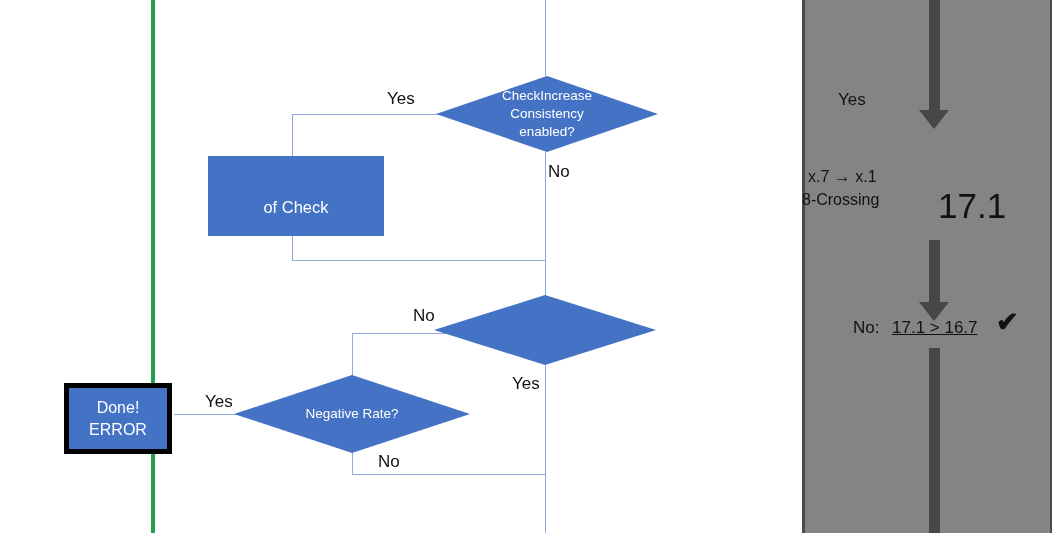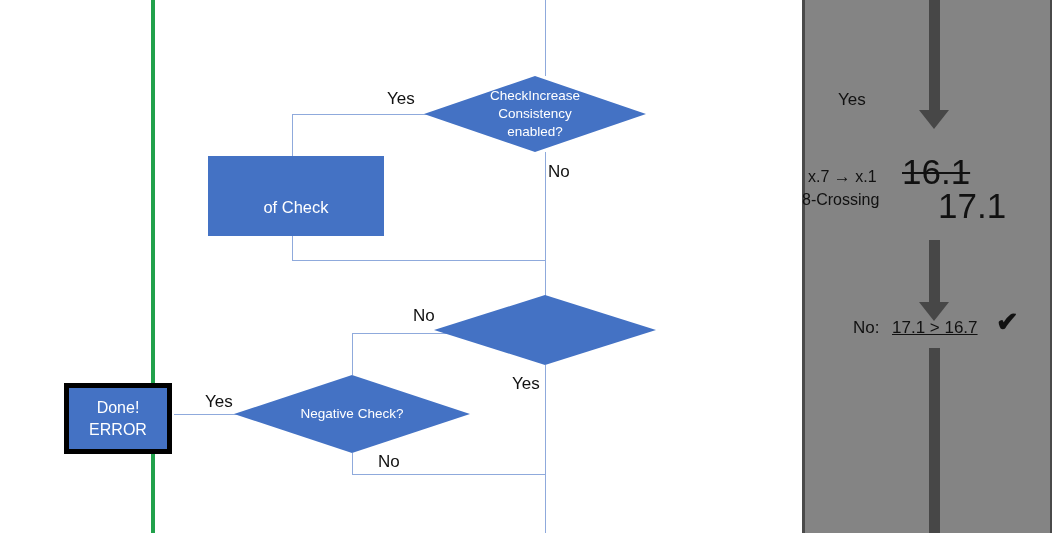--- a/index.html
+++ b/index.html
@@ -152,21 +152,21 @@
   <div class="conn v" style="left:352px; top:333px; height:42px;"></div>
 
   <div class="conn v" style="left:545px; top:365px; height:109px;"></div>
 
   <div class="conn h" style="left:352px; top:474px; width:193px;"></div>
   <div class="conn v" style="left:352px; top:453px; height:21px;"></div>
   <div class="conn v" style="left:545px; top:474px; height:59px;"></div>
 
   <div class="conn h" style="left:174px; top:414px; width:80px;"></div>
 
-  <div class="diamond" style="left:424px; top:76px; width:222px; height:76px;">
+  <div class="diamond" style="left:436px; top:76px; width:222px; height:76px;">
     <div class="dshape"></div>
     <div class="dlabel">
       <span>CheckIncrease</span><br>
       <span>Consistency</span><br>
       <span>enabled?</span>
     </div>
   </div>
 
   <div class="proc-box" style="left:208px; top:156px; width:176px; height:80px;">
     <div>
@@ -174,21 +174,21 @@
       <span>of Check</span>
     </div>
   </div>
 
   <div class="diamond" style="left:434px; top:295px; width:222px; height:70px;">
     <div class="dshape"></div>
   </div>
 
   <div class="diamond" style="left:234px; top:375px; width:236px; height:78px;">
     <div class="dshape"></div>
-    <div class="dlabel">Negative Check?</div>
+    <div class="dlabel">Negative Rate?</div>
   </div>
 
   <div class="proc-box bordered" style="left:64px; top:383px; width:108px; height:71px;">
     <div>
       <span>Done!</span><br>
       <span>ERROR</span>
     </div>
   </div>
 
   <div class="edge-label" style="left:387px; top:89px;">Yes</div>
@@ -212,21 +212,20 @@
 
     <div class="panel-text p-yes" style="left:36px; top:90px;">Yes</div>
 
     <div class="panel-text p-small" style="left:6px; top:167px;">
       <span>x.7</span>
       <span class="arrow-glyph">→</span>
       <span>x.1</span>
     </div>
     <div class="panel-text p-small" style="left:0px; top:191px;">8-Crossing</div>
 
-    <div class="panel-text p-big p-strike" style="left:100px; top:152px;">16.1</div>
     <div class="panel-text p-big" style="left:100px; top:186px;margin-left:36px;">17.1</div>
 
     <div class="panel-text p-row" style="left:51px; top:318px;">No:</div>
     <div class="panel-text p-row" style="left:90px; top:318px;text-decoration:underline;">17.1 &gt; 16.7</div>
     <div class="panel-text p-check" style="left:194px; top:306px;">✔</div>
   </div>
 
 </div>
 
 </body></html>

